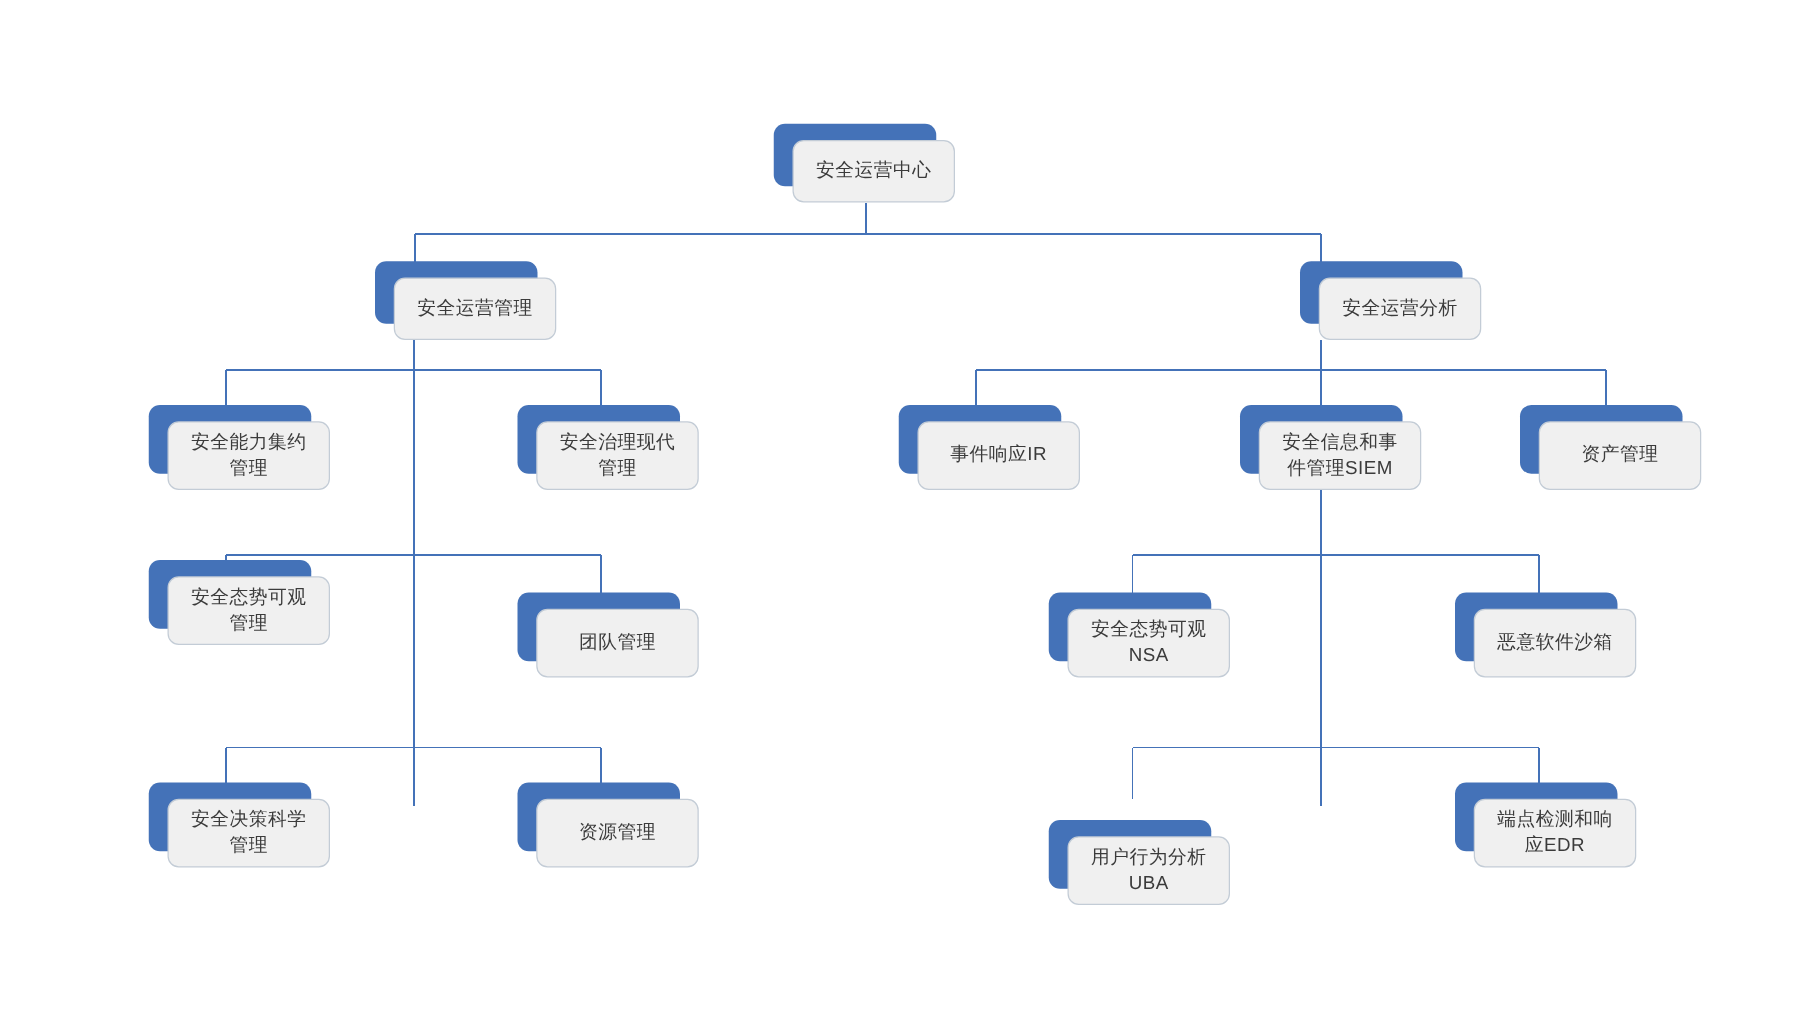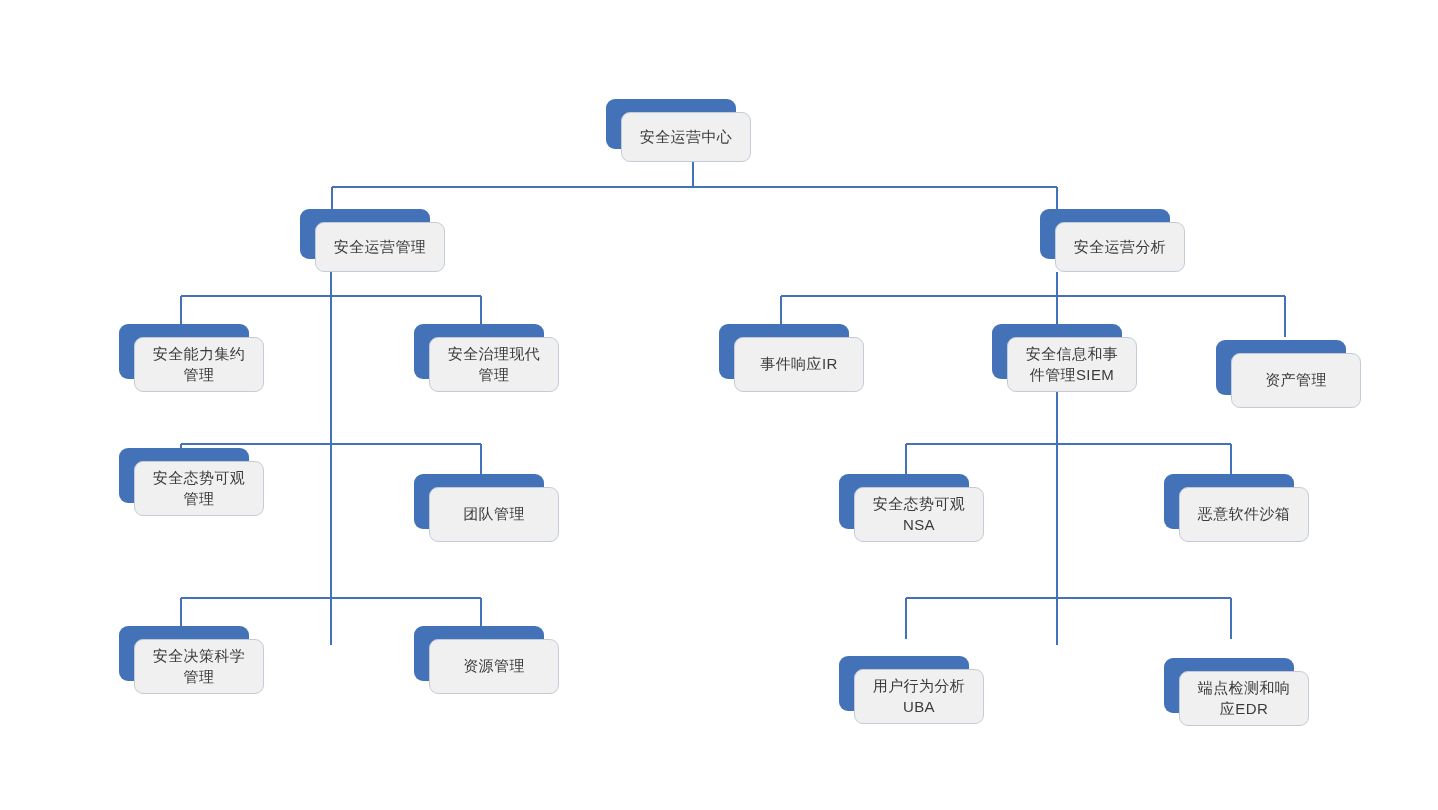--- a/index.html
+++ b/index.html
@@ -82,21 +82,21 @@
       <path d="M1057,387 L1057,645"></path>
       <path d="M906,444 L1231,444"></path>
       <path d="M906,444 L906,487"></path>
       <path d="M1231,444 L1231,487"></path>
       <path d="M906,598 L1231,598"></path>
       <path d="M906,598 L906,639"></path>
       <path d="M1231,598 L1231,639"></path>
     </g>
   </svg>
 
-  <div class="node" style="left: 606px; top: 99px; width: 130px; height: 50px; padding-left: 25px;">
+  <div class="node" style="left: 619px; top: 99px; width: 130px; height: 50px; padding-left: 25px;">
     <div class="shadow"></div>
     <div class="box">安全运营中心</div>
   </div>
 
   <div class="node" style="left: 264px; top: 209px; width: 130px; height: 50px; margin-left: 36px;">
     <div class="shadow"></div>
     <div class="box">安全运营管理</div>
   </div>
 
   <div class="node" style="left: 1040px; top: 209px; width: 130px; height: 50px;">
@@ -135,37 +135,37 @@
 
   <div class="node" style="left: 719px; top: 324px; width: 130px; height: 55px;">
     <div class="shadow"></div>
     <div class="box">事件响应IR</div>
   </div>
   <div class="node" style="left: 992px; top: 324px; width: 130px; height: 55px;">
     <div class="shadow"></div>
     <div class="box">安全信息和事
 件管理SIEM</div>
   </div>
-  <div class="node" style="left: 1216px; top: 340px; width: 130px; height: 55px;">
+  <div class="node" style="left: 1216px; top: 324px; width: 130px; height: 55px;">
     <div class="shadow"></div>
     <div class="box">资产管理</div>
   </div>
   <div class="node" style="left: 839px; top: 474px; width: 130px; height: 55px;">
     <div class="shadow"></div>
     <div class="box">安全态势可观
 NSA</div>
   </div>
   <div class="node" style="left: 1164px; top: 474px; width: 130px; height: 55px;">
     <div class="shadow"></div>
     <div class="box">恶意软件沙箱</div>
   </div>
   <div class="node" style="left: 839px; top: 656px; width: 130px; height: 55px;">
     <div class="shadow"></div>
     <div class="box">用户行为分析
 UBA</div>
   </div>
-  <div class="node" style="left: 1164px; top: 626px; width: 130px; height: 55px; margin-top: 32px;">
+  <div class="node" style="left: 1164px; top: 626px; width: 130px; height: 55px;">
     <div class="shadow"></div>
     <div class="box">端点检测和响
 应EDR</div>
   </div>
 
 </div>
 
 </body></html>

